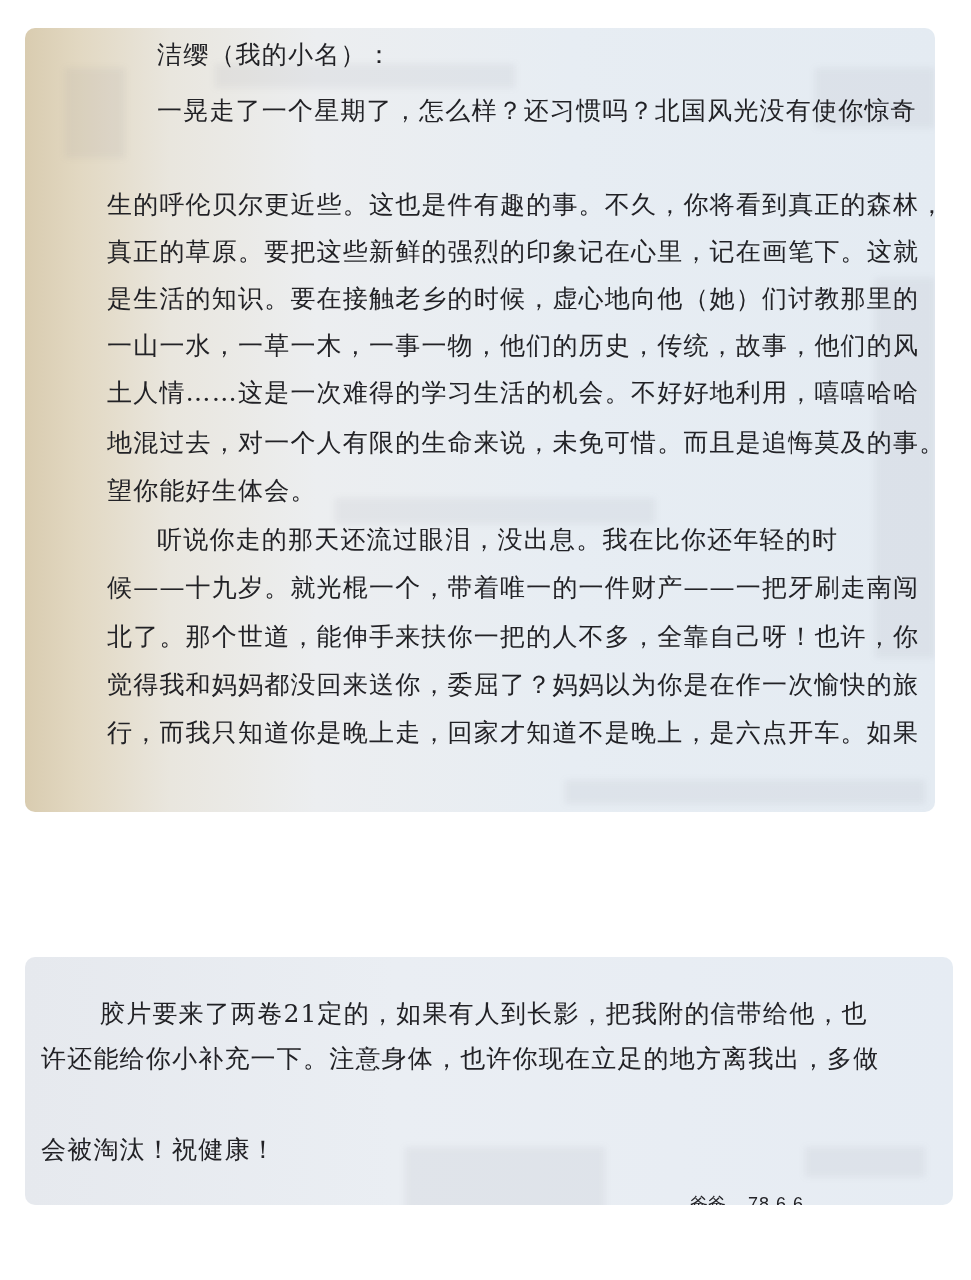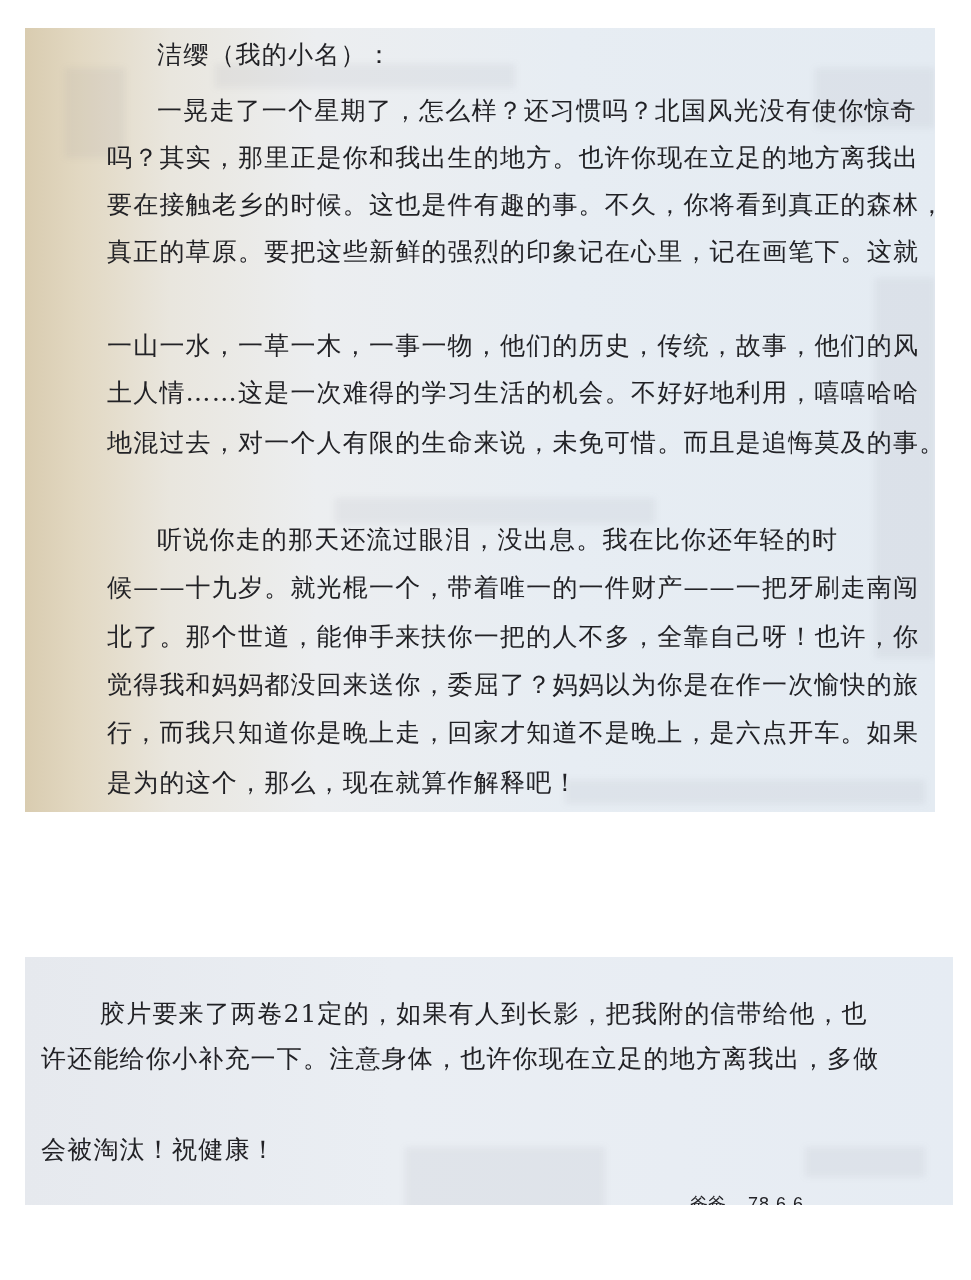--- a/index.html
+++ b/index.html
@@ -12,20 +12,21 @@
     height: 1280px;
     position: relative;
     overflow: hidden;
     font-family: "DejaVu Serif", "Liberation Serif", serif;
     color: #1e1e22;
   }
   .page {
     position: absolute;
     box-sizing: border-box;
     overflow: hidden;
+    border-radius: 10px;
   }
   #page1 {
     left: 25px;
     top: 28px;
     width: 910px;
     height: 784px;
     background: linear-gradient(90deg, #d9ccb0 0%, #e2d8c2 6%, #e9e6de 16%, #eceef0 32%, #e7edf3 60%, #e4ebf2 100%);
   }
   #page2 {
     left: 25px;
@@ -73,32 +74,32 @@
 <div class="page" id="page1">
   <div class="ghost" style="left:190px;top:36px;width:300px;height:24px;"></div>
   <div class="ghost" style="left:790px;top:40px;width:120px;height:60px;"></div>
   <div class="ghost" style="left:40px;top:40px;width:60px;height:90px;"></div>
   <div class="ghost" style="left:310px;top:470px;width:320px;height:26px;"></div>
   <div class="ghost" style="left:540px;top:752px;width:360px;height:24px;"></div>
   <div class="ghost" style="left:850px;top:250px;width:60px;height:380px;"></div>
 
   <div class="line" style="left:132px;top:12px;">洁缨（我的小名）：</div>
   <div class="line indent" style="top:68px;">一晃走了一个星期了，怎么样？还习惯吗？北国风光没有使你惊奇</div>
-  <div class="line" style="top:115px;">吗？其实，那里正是你和我出生的地方。也许你现在立足的地方离我出</div>
-  <div class="line" style="top:162px;">要在接触老乡的时候。这也是件有趣的事。不久，你将看到真正的森林，</div>
+  <div class="line" style="top:162px;">生的呼伦贝尔更近些。这也是件有趣的事。不久，你将看到真正的森林，</div>
   <div class="line" style="top:209px;">真正的草原。要把这些新鲜的强烈的印象记在心里，记在画笔下。这就</div>
+  <div class="line" style="top:256px;">是生活的知识。要在接触老乡的时候，虚心地向他（她）们讨教那里的</div>
   <div class="line" style="top:303px;text-align:right;">一山一水，一草一木，一事一物，他们的历史，传统，故事，他们的风</div>
   <div class="line" style="top:350px;">土人情……这是一次难得的学习生活的机会。不好好地利用，嘻嘻哈哈</div>
   <div class="line" style="top:400px;">地混过去，对一个人有限的生命来说，未免可惜。而且是追悔莫及的事。</div>
+  <div class="line" style="top:448px;">望你能好生体会。</div>
   <div class="line indent" style="top:497px;">听说你走的那天还流过眼泪，没出息。我在比你还年轻的时</div>
   <div class="line" style="top:545px;">候——十九岁。就光棍一个，带着唯一的一件财产——一把牙刷走南闯</div>
   <div class="line" style="top:594px;">北了。那个世道，能伸手来扶你一把的人不多，全靠自己呀！也许，你</div>
   <div class="line" style="top:642px;">觉得我和妈妈都没回来送你，委屈了？妈妈以为你是在作一次愉快的旅</div>
   <div class="line" style="top:690px;">行，而我只知道你是晚上走，回家才知道不是晚上，是六点开车。如果</div>
-  <div class="line" style="top:740px;">是为的这个，那么，现在就算作解释吧！</div>
 </div>
 
 <div class="page" id="page2">
   <div class="ghost" style="left:380px;top:190px;width:200px;height:80px;"></div>
   <div class="ghost" style="left:780px;top:190px;width:120px;height:30px;"></div>
 
   <div class="line indent" style="top:42px;">胶片要来了两卷21定的，如果有人到长影，把我附的信带给他，也</div>
   <div class="line" style="top:87px;">许还能给你小补充一下。注意身体，也许你现在立足的地方离我出，多做</div>
   <div class="line" style="top:178px;">会被淘汰！祝健康！</div>
   <div class="signature" style="top:232px;">

